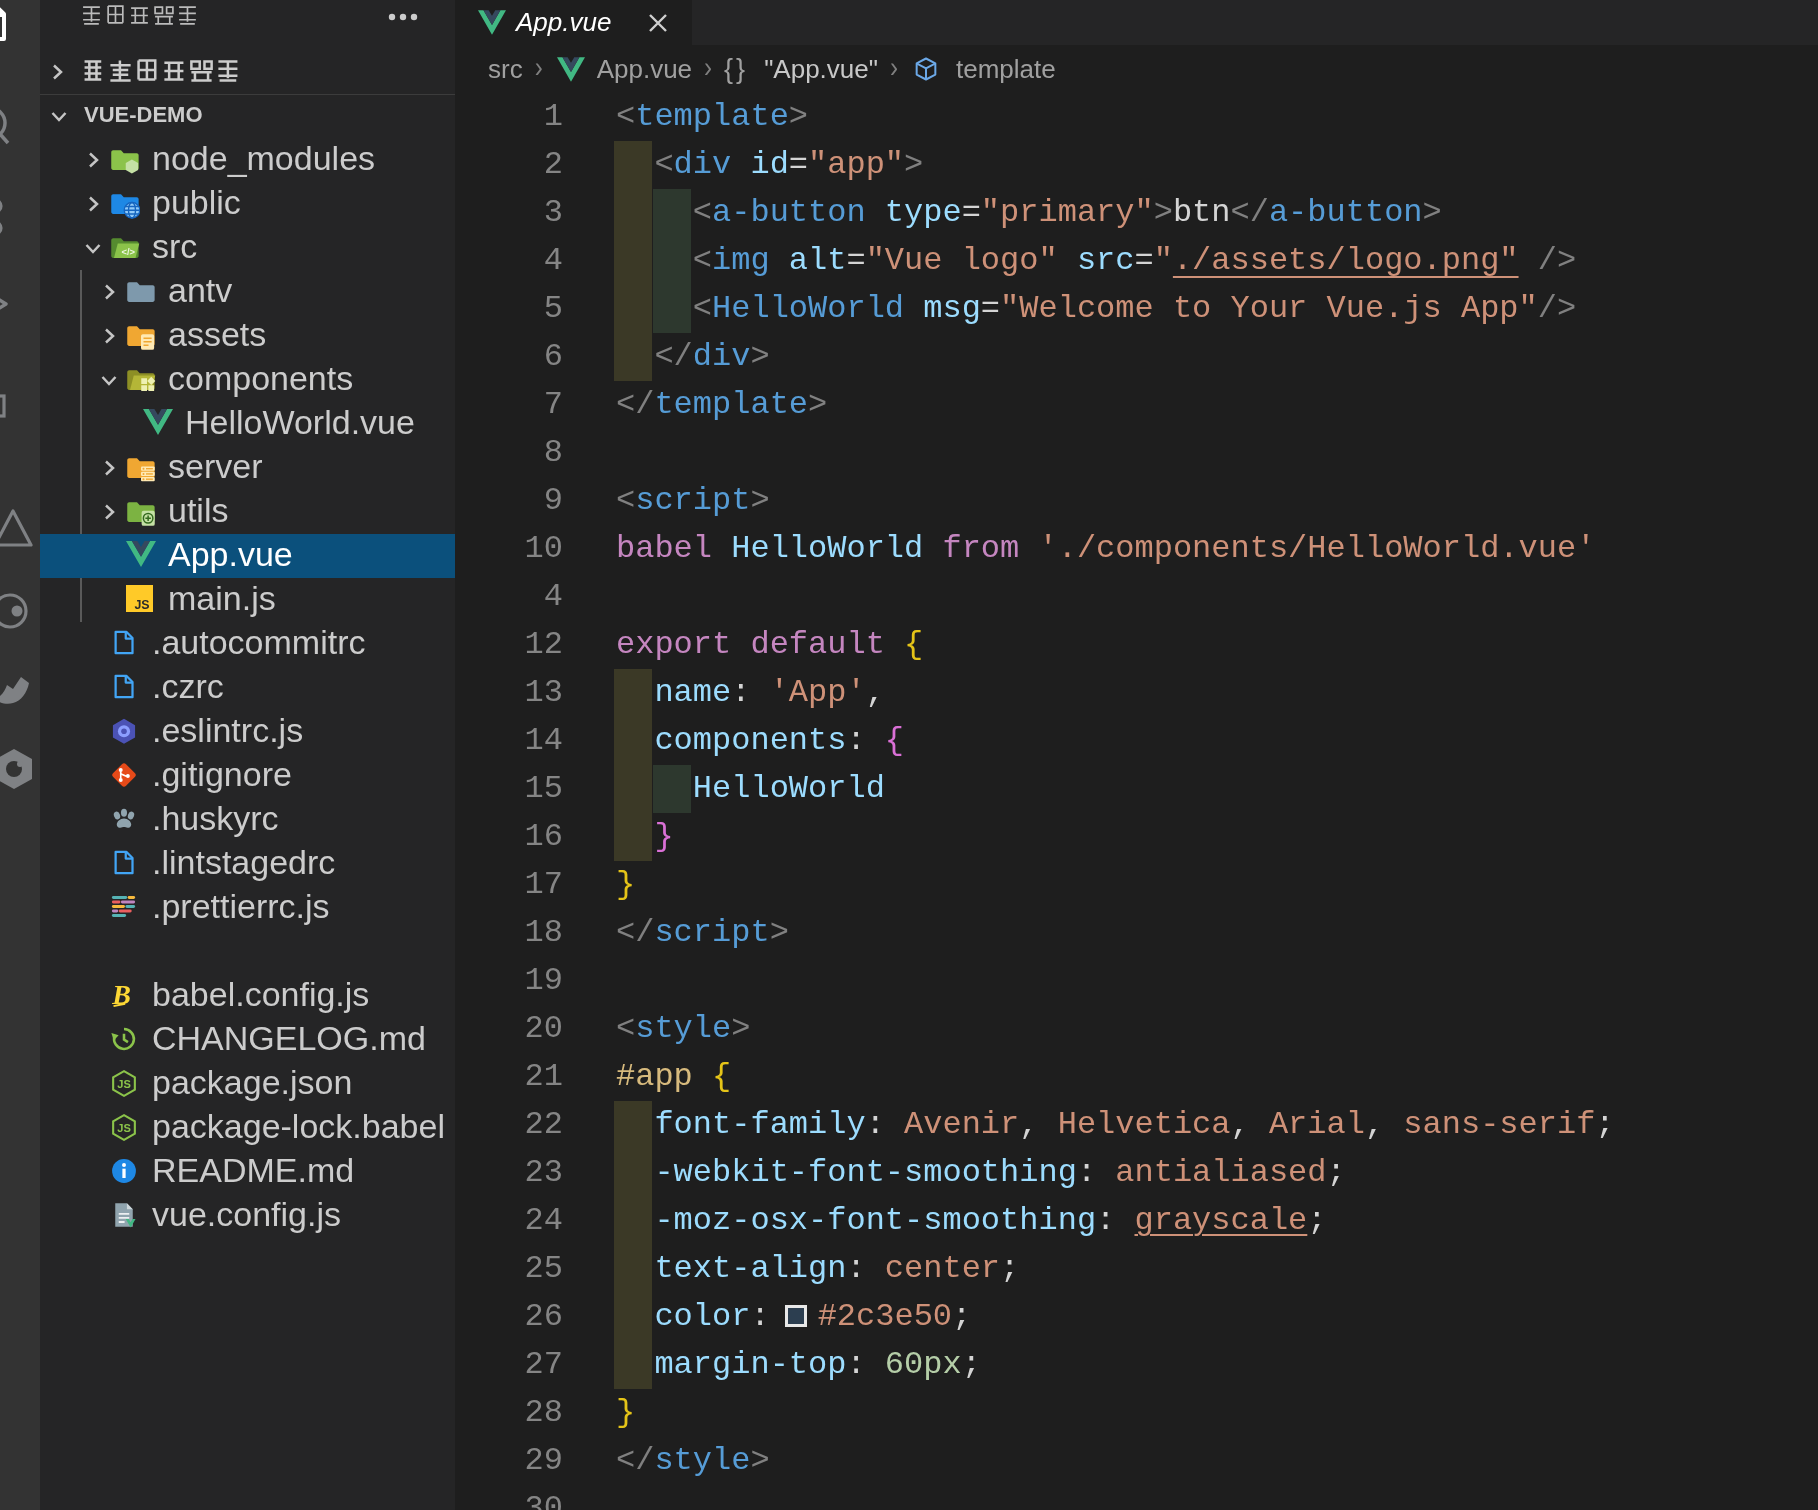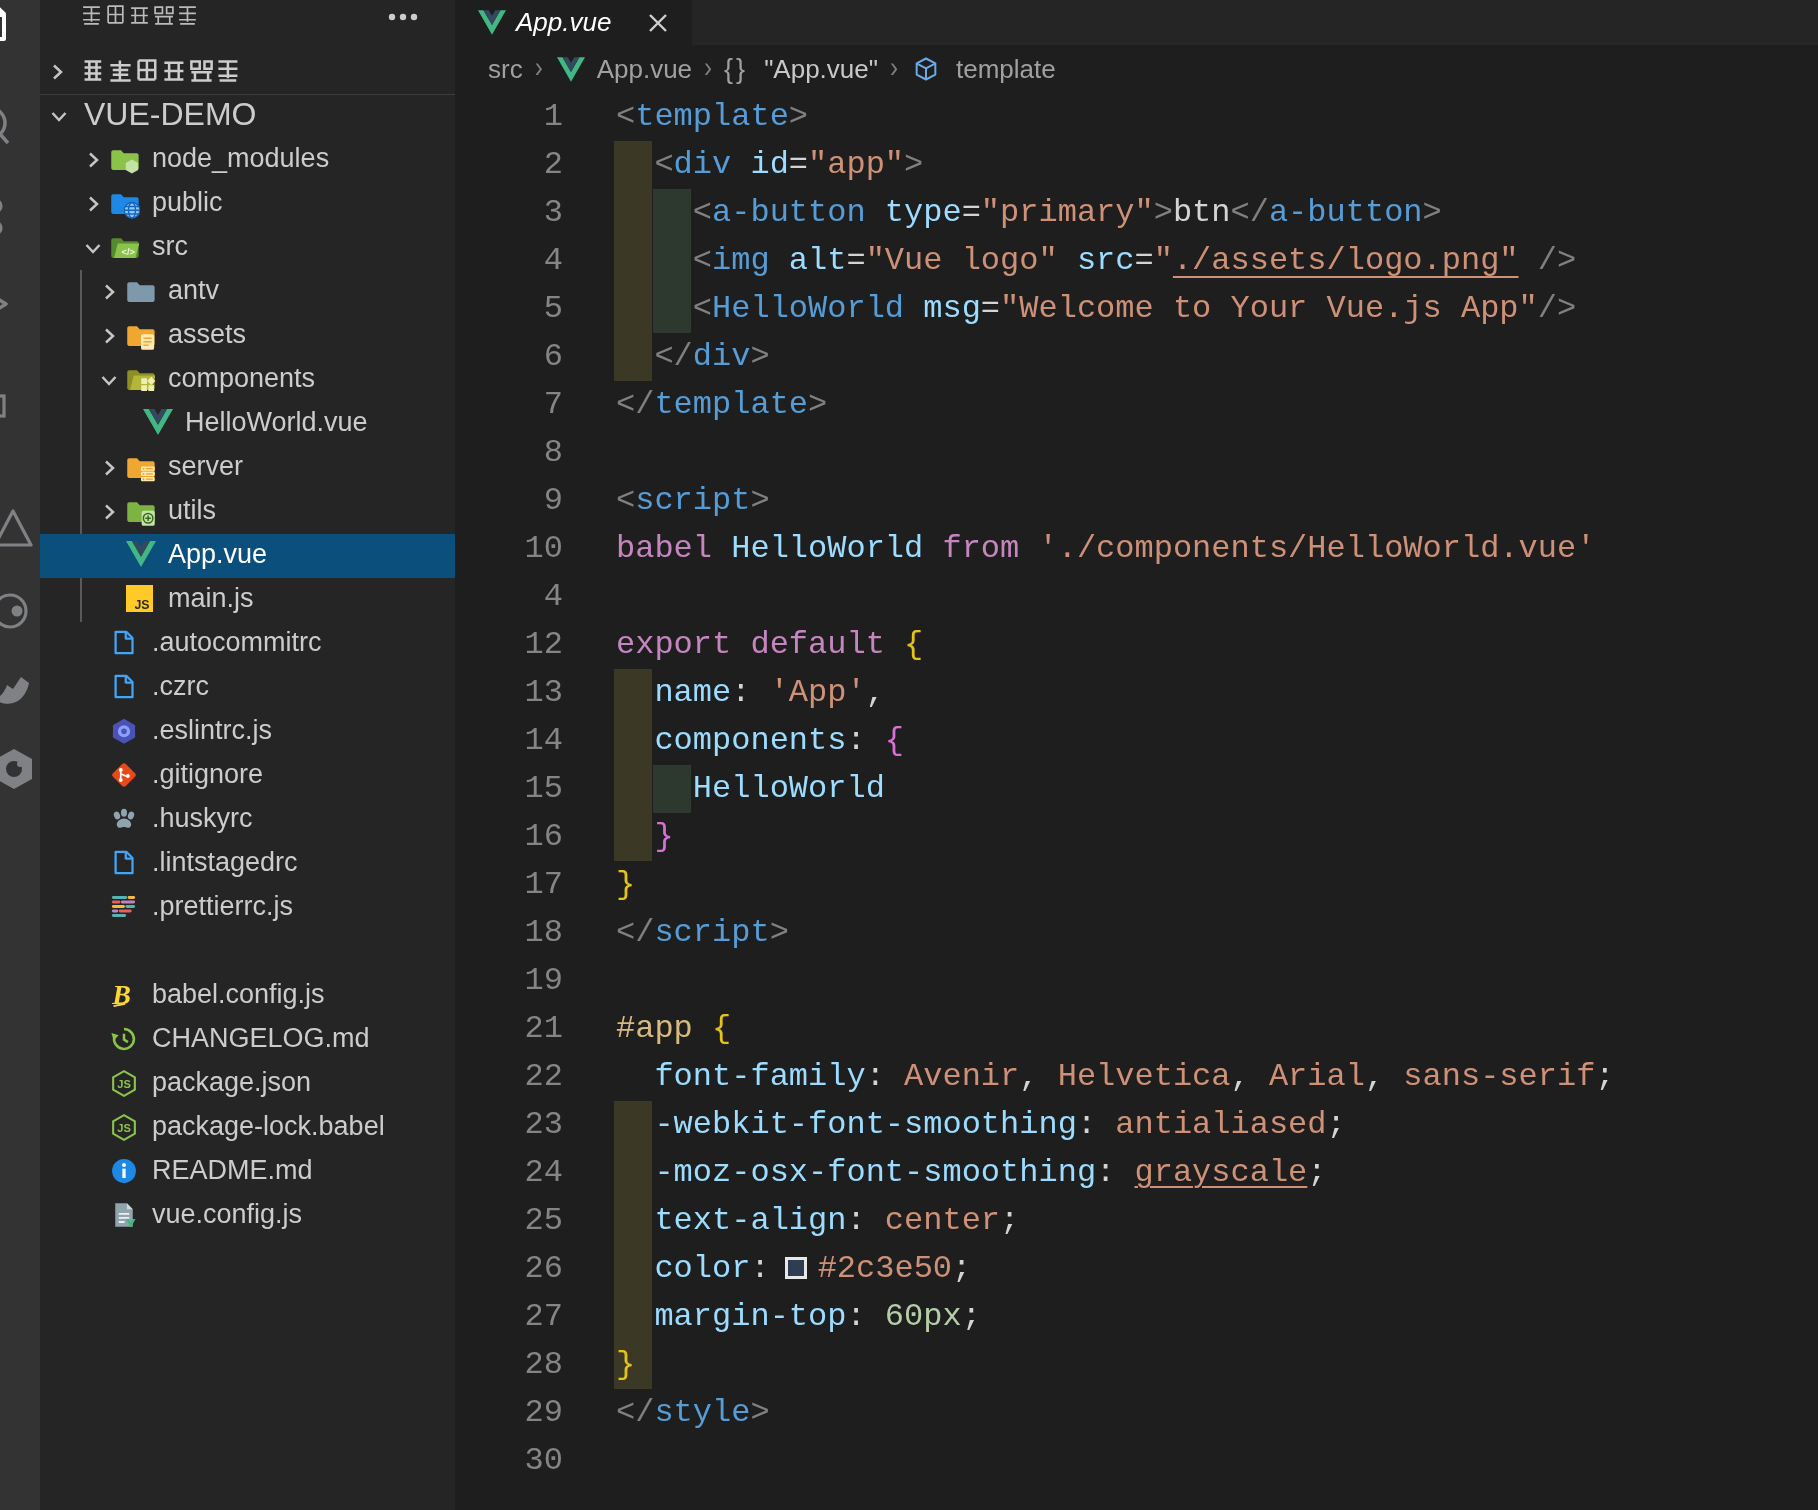--- a/index.html
+++ b/index.html
@@ -26,21 +26,21 @@
 .wv{text-decoration-style:wavy;text-decoration-color:#3e8edd;text-decoration-thickness:2px;text-underline-offset:7px}
 .lnk{text-decoration:underline;text-decoration-thickness:2px;text-underline-offset:7px}
 .lnk2{text-decoration:underline;text-decoration-style:solid;text-decoration-color:#ce9178;text-decoration-thickness:2px;text-underline-offset:5px}
 .swatch{display:inline-block;width:22px;height:22px;background:#2c3e50;border:3px solid #e8e8e8;vertical-align:-2px;margin:0 11px 0 15px}
 .sbtitle{position:absolute;left:41px;top:4px;font-size:22px;color:#bbbbbb;letter-spacing:1px}
 .dots{position:absolute;left:348px}
 .oe{position:absolute;left:41px;top:58px;font-size:26px;color:#cccccc;font-weight:700}
 .divider{position:absolute;left:0;top:94px;width:415px;height:1px;background:#3c3c3c}
 .row{position:absolute;left:0;width:415px;height:44px}
 .sel{background:#0b507c}
-.rl{position:absolute;font-size:27px;color:#cccccc;top:50%;transform:translateY(-54%);white-space:pre}
+.rl{position:absolute;font-size:34px;color:#cccccc;top:50%;transform:translateY(-54%);white-space:pre}
 .chev{position:absolute;top:11px;width:22px;height:22px}
 .icon{position:absolute;top:7px;width:30px;height:30px}
 .guide{position:absolute;left:40px;top:270px;width:2px;height:352px;background:#5a5a5a}
 </style>
 </head>
 <body>
 <div id="root">
   <div id="abar">
       <svg style="position:absolute;left:-28px;top:2px" width="40" height="40" viewBox="0 0 40 40">
         <path d="M6 3h17l9 9v25H6z" fill="none" stroke="#ffffff" stroke-width="4" stroke-linejoin="round"></path>
@@ -110,21 +110,21 @@
           <path d="M2 3h7v6H2zM13 3h6v6h-6zM2 12h17M5 12v7M16 12v7M2 19h17" fill="none" stroke="#cccccc" stroke-width="2.1"></path>
         </svg><svg width="25" height="25" viewBox="0 0 21 21" style="margin-right:2px">
           <path d="M2 3h16M2 9h16M2 15h16M10 3v14M3 19h14" fill="none" stroke="#cccccc" stroke-width="2.1"></path>
         </svg></div>
       <div class="divider"></div>
       <div class="guide"></div>
       <div class="row" style="top:94px">
         <span class="chev" style="left:8px"><svg width="22" height="22" viewBox="0 0 22 22">
             <path d="M4.5 8l6.5 7 6.5-7" fill="none" stroke="#c5c5c5" stroke-width="2.5"></path>
           </svg></span>
-        <span class="rl" style="left:44px;font-weight:400;font-size:32px">VUE-DEMO</span>
+        <span class="rl" style="left:44px;font-weight:700;font-size:22px">VUE-DEMO</span>
       </div>
       <div class="row" style="top:138px">
         <span class="chev" style="left:42px"><svg width="22" height="22" viewBox="0 0 22 22">
             <path d="M8 4.5l7 6.5-7 6.5" fill="none" stroke="#c5c5c5" stroke-width="2.5"></path>
           </svg></span>
         <span class="icon" style="left:70px"><svg width="30" height="30" viewBox="0 0 24 24">
             <path fill="#8bc34a" d="M2.5 4.2h6.3l2.2 2.3h10.4c.8 0 1.5.7 1.5 1.5v10.4c0 .8-.7 1.5-1.5 1.5H2.5c-.8 0-1.5-.7-1.5-1.5V5.7c0-.8.7-1.5 1.5-1.5z"></path>
             <polygon points="17.5,11.5 22.5,14.3 22.5,19.9 17.5,22.7 12.6,19.9 12.6,14.3" fill="#c5e1a5"></polygon>
           </svg></span>
         <span class="rl" style="left:112px">node_modules</span>
@@ -439,20 +439,24 @@
           <span class="ln">17</span>
           <span class="ct"><span class="y">}</span></span>
         </div>
         <div class="cl">
           <span class="ln">18</span>
           <span class="ct"><span class="g">&lt;/</span><span class="t">script</span><span class="g">&gt;</span></span>
         </div>
         <div class="cl">
           <span class="ln">19</span>
           <span class="ct"></span>
+        </div>
+        <div class="cl">
+          <span class="ln">20</span>
+          <span class="ct"><span class="g">&lt;</span><span class="t">style</span><span class="g">&gt;</span></span>
         </div>
         <div class="cl">
           <span class="ln">21</span>
           <span class="ct"><span class="hsh">#app</span><span class="w"> </span><span class="y">{</span></span>
         </div>
         <div class="cl">
           <span class="ln">22</span>
           <span class="ct"><span class="w">  </span><span class="a">font-family</span><span class="w">: </span><span class="s wv">Avenir</span><span class="w">, </span><span class="s wv">Helvetica</span><span class="w">, </span><span class="s wv">Arial</span><span class="w">, </span><span class="s">sans-serif</span><span class="w">;</span></span>
         </div>
         <div class="cl">

